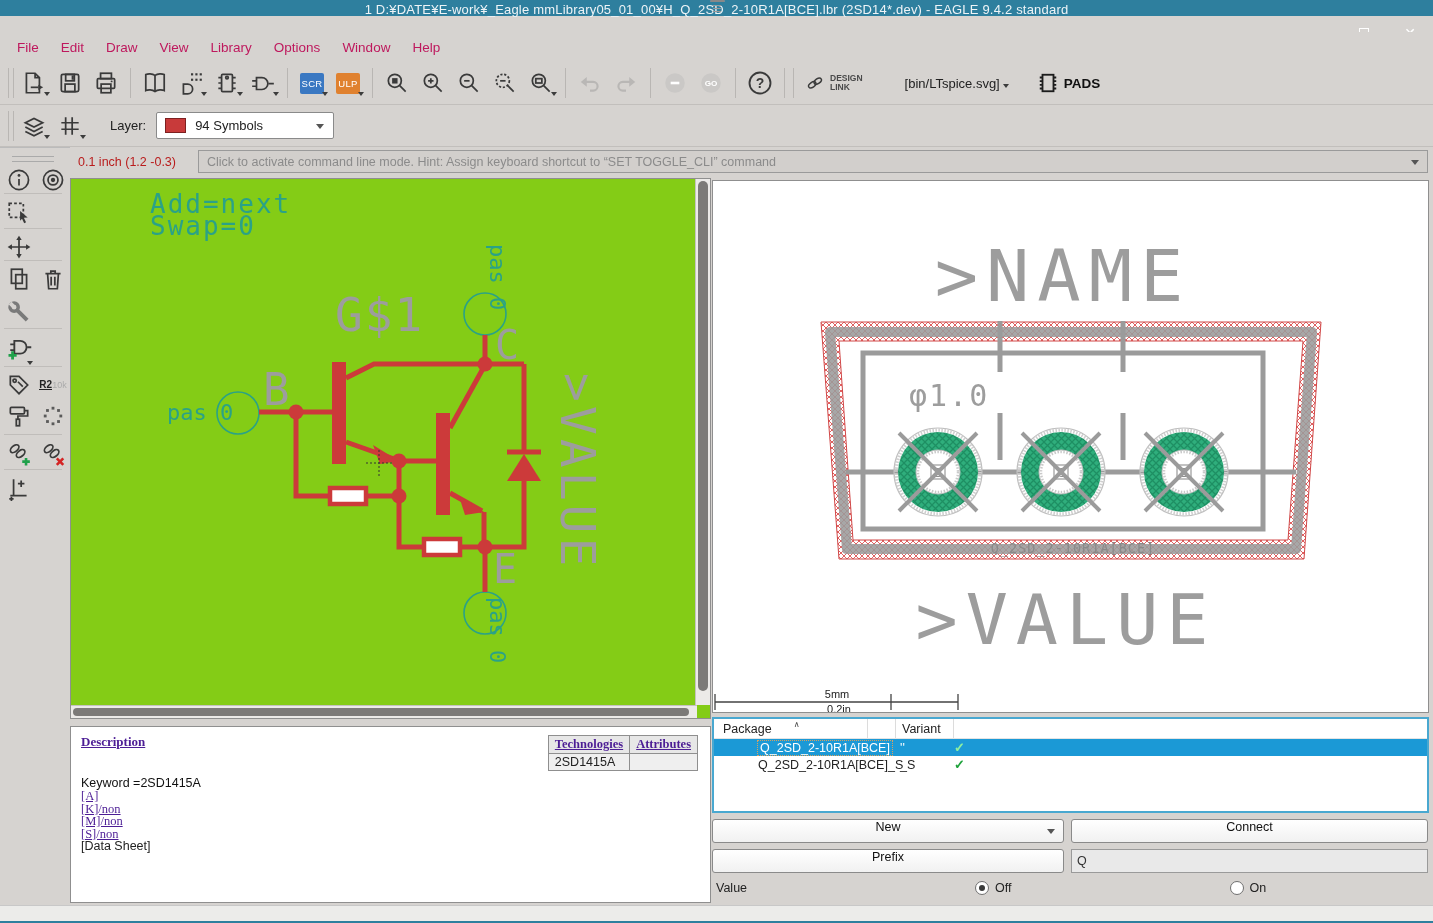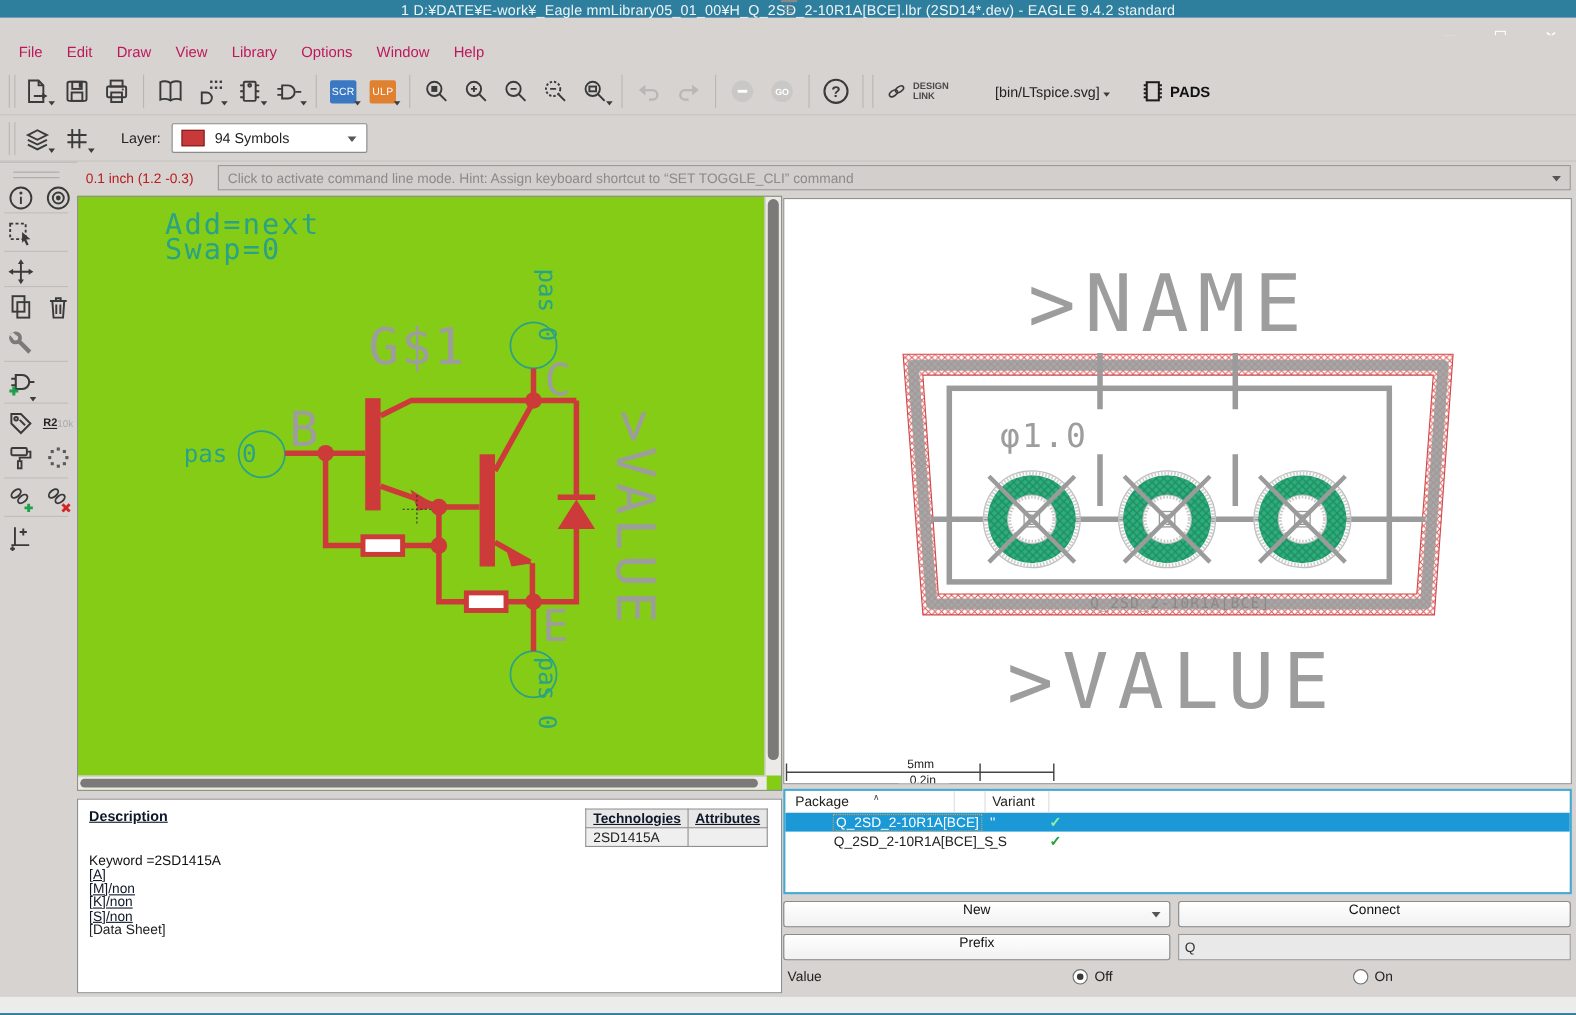--- a/index.html
+++ b/index.html
@@ -61,21 +61,21 @@
 .vscroll { position:absolute; right:0; top:0; width:15px; height:526px; background:#eceae8; border-left:1px solid #c5c2bf; }
 .vscroll .thumb { position:absolute; left:2px; top:2px; width:10px; height:510px; background:#7c7a78; border-radius:5px; }
 .hscroll { position:absolute; left:0; bottom:0; height:13px; width:626px; background:#eceae8; border-top:1px solid #c5c2bf; }
 .hscroll .thumb { position:absolute; top:2px; left:2px; height:8px; width:616px; background:#7c7a78; border-radius:4px; }
 
 .canvas-right { position:absolute; left:712px; top:180px; width:717px; height:533px; background:#fff; border:1px solid #8f8f8f; }
 .canvas-right svg.draw { position:absolute; left:0; top:0; width:715px; height:531px; }
 
 
 .desc { position:absolute; left:70px; top:726px; width:641px; height:177px; background:#fff; border:1px solid #8f8f8f; padding:7px 10px; font-size:12.5px; }
-.desc a, .desc .lnk { color:#0f172a; text-decoration:underline; }
+.desc a, .desc .lnk { color:#4c1d95; text-decoration:underline;font-family:Liberation Serif, serif; }
 .desc-title { font-weight:bold; font-size:13px; }
 .desc-line { margin-top:0px; line-height:12.5px; }
 .kw { margin-top:26px; color:#111; }
 .tech-table { position:absolute; top:8px; right:12px; border-collapse:collapse; font-size:12.5px; }
 .tech-table td, .tech-table th { border:1px solid #8f8f8f; background:#e7e7e7; padding:1px 6px; text-align:left; height:17px; }
 .tech-table th { font-weight:bold; }
 .tech-table .body-row td { background:#efefef; color:#222; }
 
 
 .pkg-table { position:absolute; left:712px; top:717px; width:717px; height:96px; background:#fff; border:2px solid #49a8d0; font-size:12.5px; }
@@ -522,22 +522,22 @@
     </div>
   <div class="hscroll">
       <div class="thumb"></div>
     </div>
 </div>
 
 <div class="desc">
   <span class="lnk desc-title">Description</span>
   <div class="kw">Keyword =2SD1415A</div>
   <div class="desc-line"><span class="lnk">[A]</span></div>
+  <div class="desc-line"><span class="lnk">[K]/non</span></div>
   <div class="desc-line"><span class="lnk">[M]/non</span></div>
-  <div class="desc-line"><span class="lnk">[K]/non</span></div>
   <div class="desc-line"><span class="lnk">[S]/non</span></div>
   <div class="desc-line">[Data Sheet]</div>
   <table class="tech-table">
     <tbody>
         <tr>
       <th><span class="lnk">Technologies</span></th>
       <th><span class="lnk">Attributes</span></th>
     </tr>
     <tr class="body-row">
       <td>2SD1415A</td>

